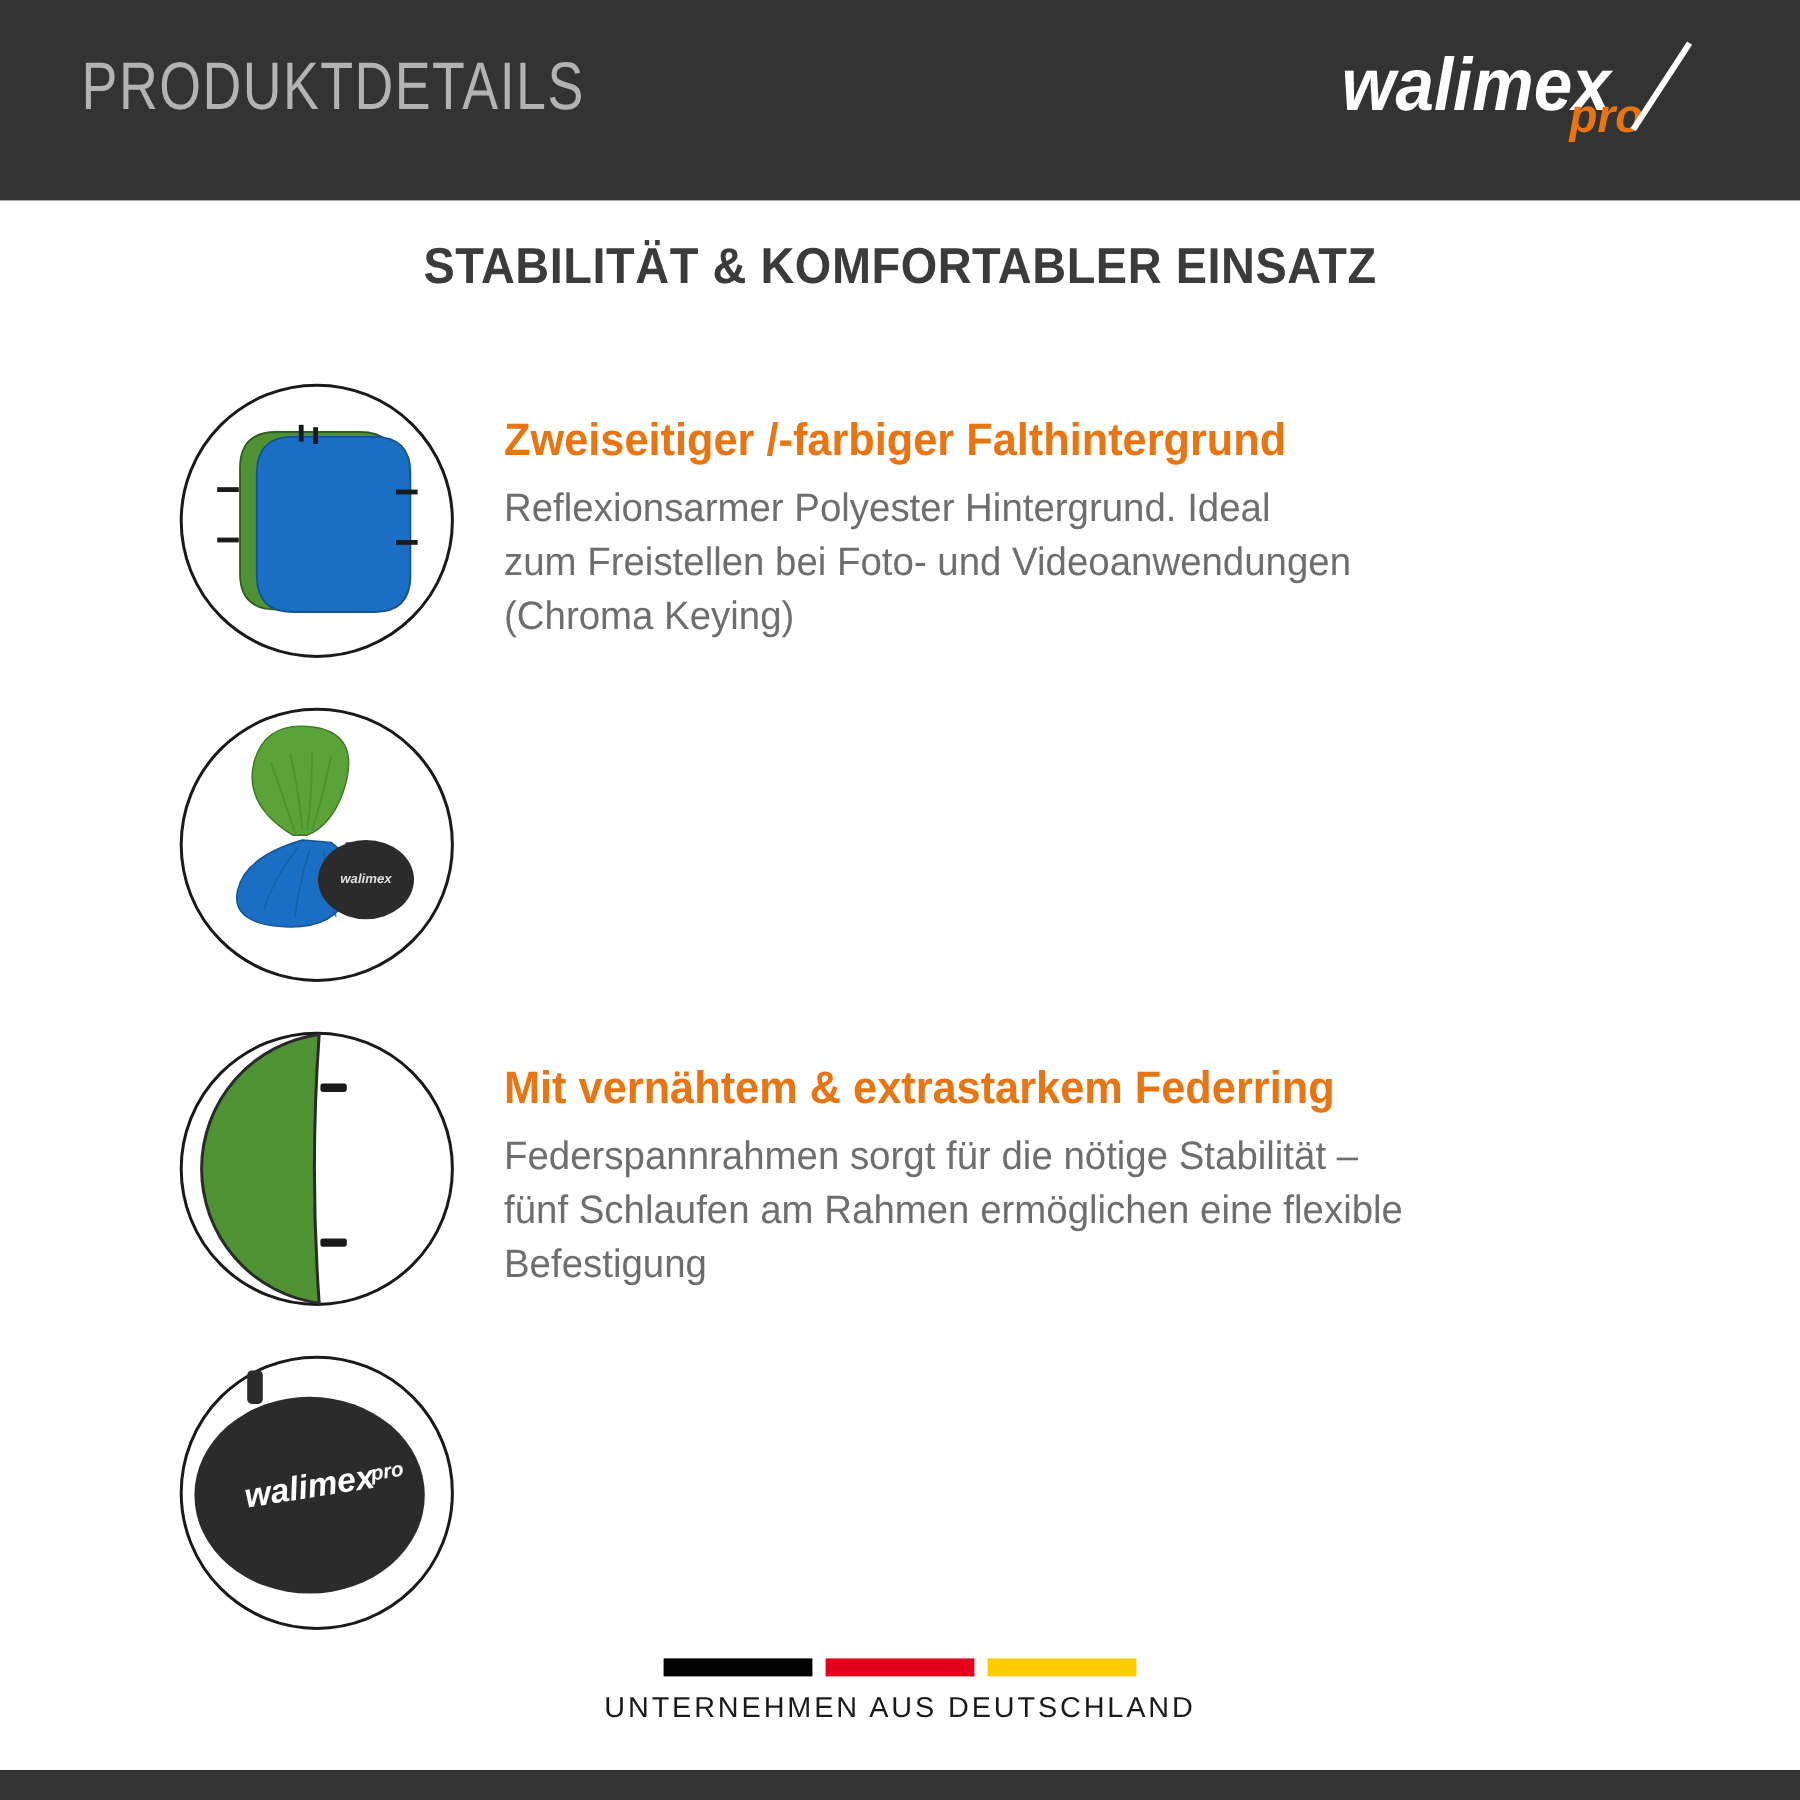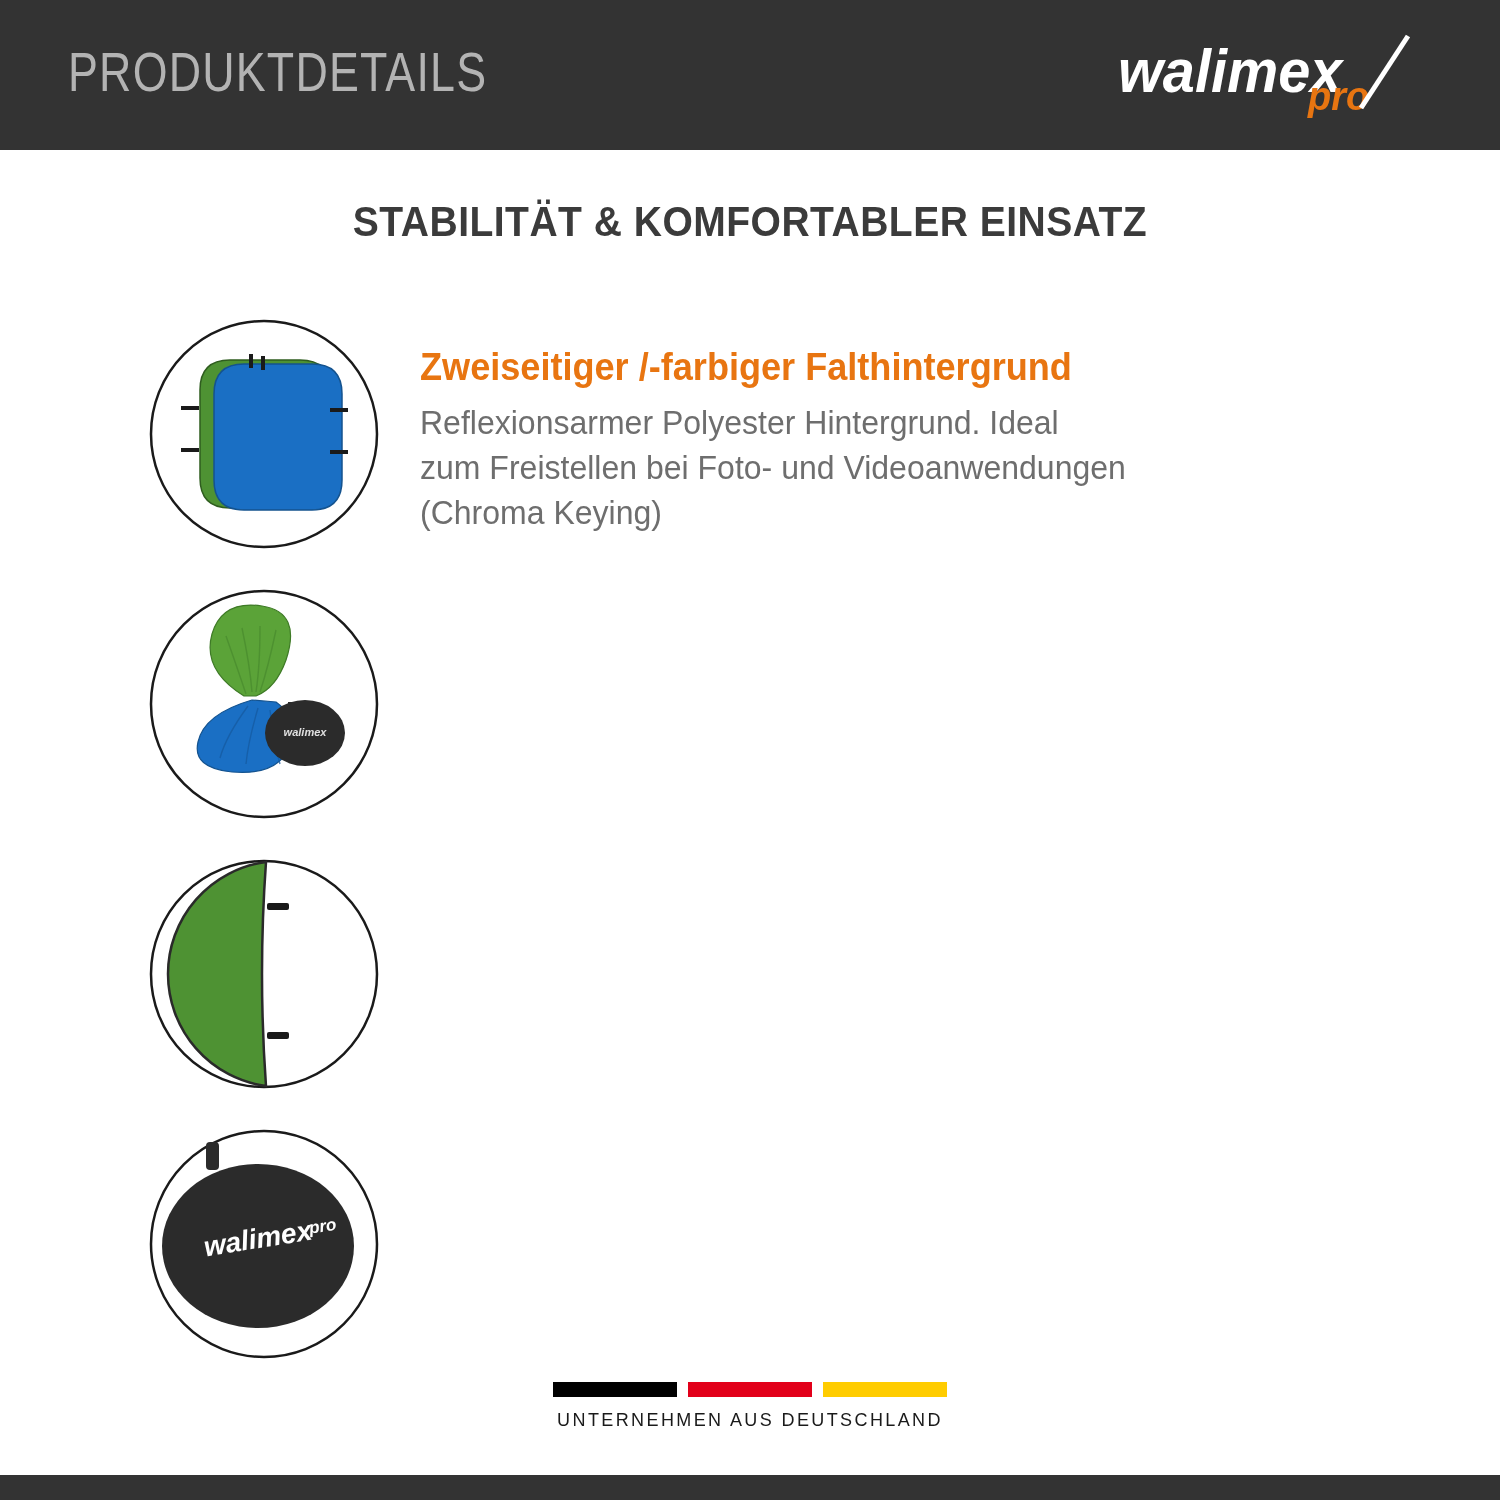--- a/index.html
+++ b/index.html
@@ -19,21 +19,21 @@
     height: 1500px;
     background: #ffffff;
     box-sizing: border-box;
   }
 
   
   .header {
     position: absolute;
     left: 0; top: 0;
     width: 1500px;
-    height: 150px;
+    height: 167px;
     background: #333333;
   }
   .header-title {
     position: absolute;
     left: 68px;
     top: 42px;
     font-family: "Liberation Sans", sans-serif;
     font-size: 56px;
     font-weight: 400;
     letter-spacing: 1.5px;
@@ -127,21 +127,21 @@
   }
   .flag span {
     display: block;
     width: 124px;
     height: 15px;
   }
   .flag-black { background: #000000; }
   .flag-red   { background: #e2001a; }
   .flag-gold  { background: #ffcc00; }
   .footer-text {
-    font-size: 18px;
+    font-size: 24px;
     letter-spacing: 2.4px;
     color: #1a1a1a;
     font-weight: 400;
   }
   .bottom-bar {
     position: absolute;
     left: 0;
     top: 1475px;
     width: 1500px;
     height: 25px;
@@ -213,20 +213,26 @@
 
     <div class="feature">
       <svg class="feature-icon" viewBox="0 0 232 232">
         <circle cx="116" cy="116" r="113" fill="none" stroke="#1a1a1a" stroke-width="2.5"></circle>
 
         <path d="M118 4 a113 113 0 0 0 0 224 q-8 -112 0 -224 z" fill="#4e9233" stroke="#2a2a2a" stroke-width="2.5"></path>
 
         <rect x="119" y="45" width="22" height="7" rx="2" fill="#1a1a1a"></rect>
         <rect x="119" y="174" width="22" height="7" rx="2" fill="#1a1a1a"></rect>
       </svg>
+      <div class="feature-text">
+        <div class="feature-title">Mit vernähtem &amp; extrastarkem Federring</div>
+        <div class="feature-desc">Federspannrahmen sorgt für die nötige Stabilität –
+fünf Schlaufen am Rahmen ermöglichen eine flexible
+Befestigung</div>
+      </div>
     </div>
 
     <div class="feature">
       <svg class="feature-icon" viewBox="0 0 232 232">
         <circle cx="116" cy="116" r="113" fill="none" stroke="#1a1a1a" stroke-width="2.5"></circle>
         <rect x="58" y="14" width="13" height="28" rx="4" fill="#2b2b2b"></rect>
         <ellipse cx="110" cy="118" rx="96" ry="82" fill="#2b2b2b"></ellipse>
         <g transform="rotate(-9 110 112)">
           <text x="110" y="120" text-anchor="middle" font-family="Liberation Sans, sans-serif" font-size="28" font-weight="bold" font-style="italic" fill="#ffffff">walimex</text>
           <text x="176" y="114" text-anchor="middle" font-family="Liberation Sans, sans-serif" font-size="17" font-weight="bold" font-style="italic" fill="#ffffff">pro</text>

